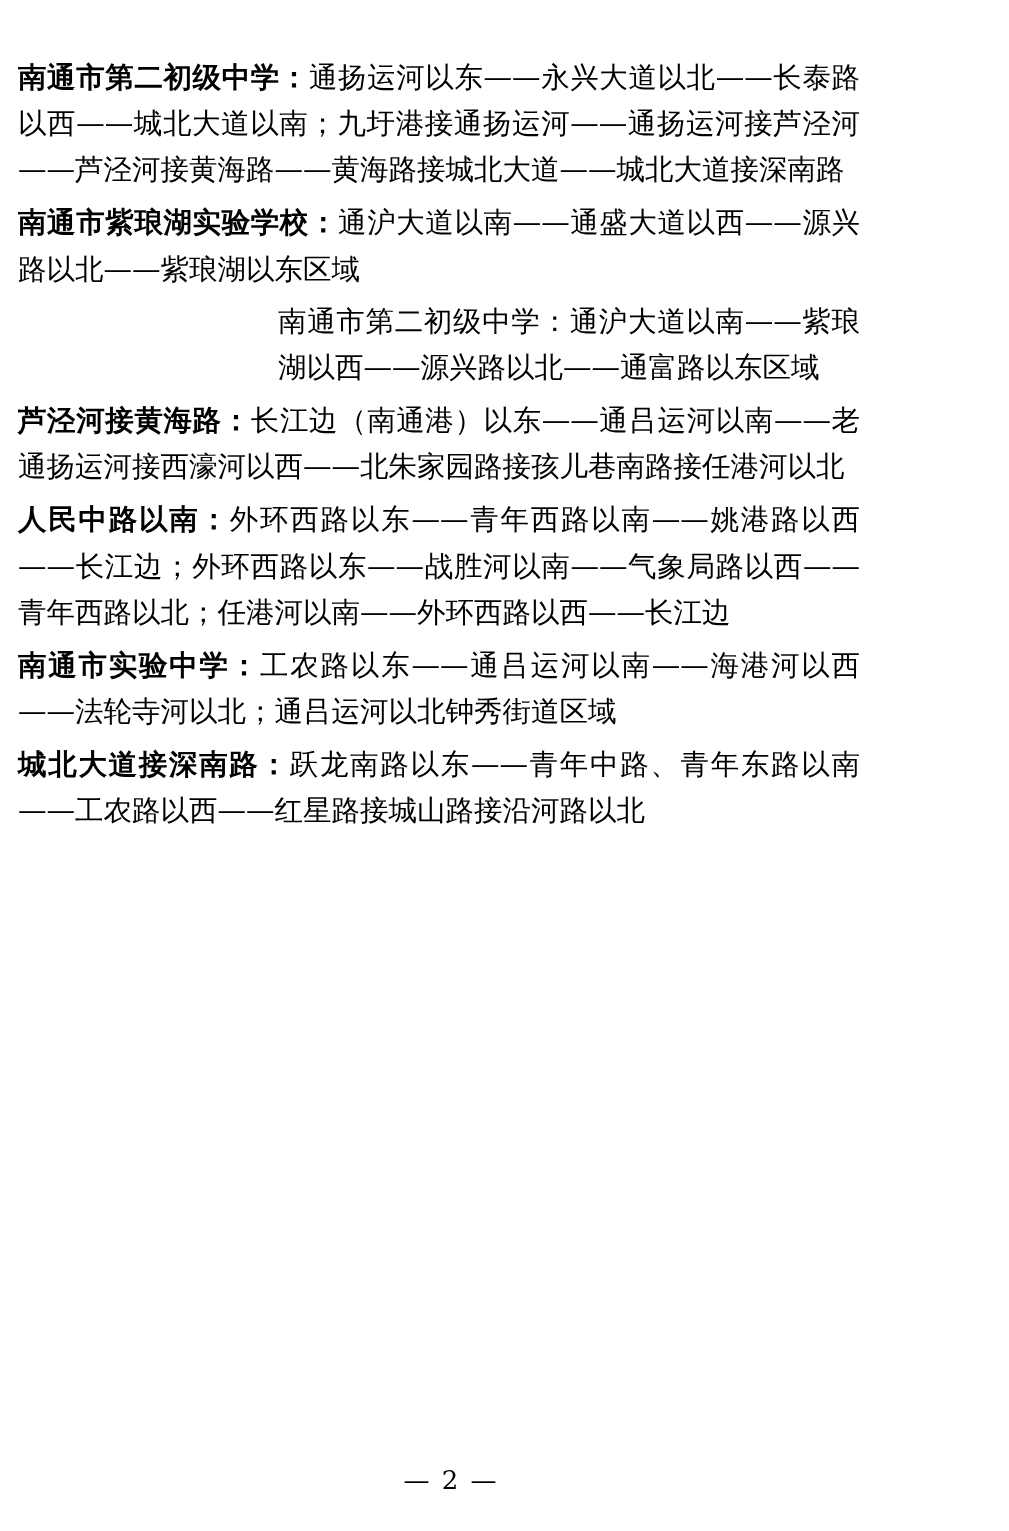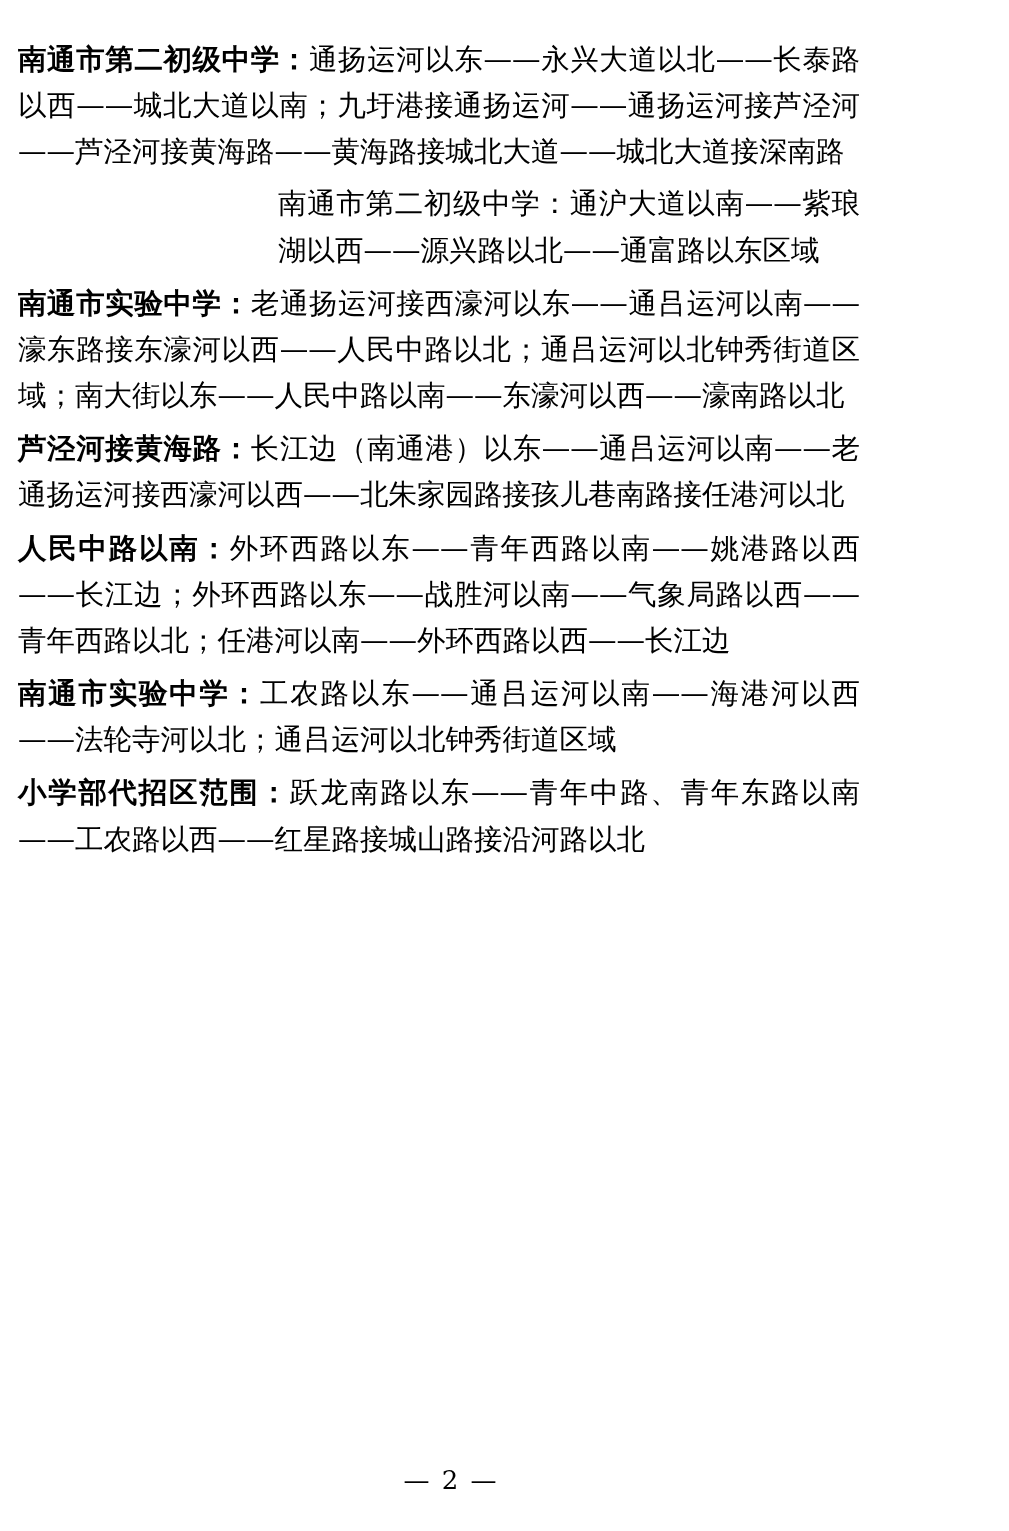--- a/index.html
+++ b/index.html
@@ -12,21 +12,21 @@
     height: 1531px;
     font-family: "DejaVu Serif", "Liberation Serif", serif;
     color: #000000;
     position: relative;
     overflow: hidden;
   }
   .page {
     box-sizing: border-box;
     width: 902px;
     height: 1531px;
-    padding: 36px 42px 0 18px;
+    padding: 54px 42px 0 18px;
     position: relative;
   }
   .entry {
     margin: 0 0 6px 0;
     font-size: 28.5px;
     line-height: 1.62;
     text-align: justify;
     text-justify: inter-ideograph;
     letter-spacing: 0px;
   }
@@ -62,36 +62,36 @@
 </style>
 </head>
 <body>
 
 <div class="page">
 
   <p class="entry">
     <span class="school">南通市第二初级中学：</span><span class="body">通扬运河以东——永兴大道以北——长泰路以西——城北大道以南；九圩港接通扬运河——通扬运河接芦泾河——芦泾河接黄海路——黄海路接城北大道——城北大道接深南路</span>
   </p>
 
+  <p class="entry">
+    <span class="school">南通市紫琅湖实验学校：</span><span class="body">通沪大道以南——通盛大道以西——源兴路以北——紫琅湖以东区域</span>
+  </p>
   <p class="sub">南通市第二初级中学：通沪大道以南——紫琅湖以西——源兴路以北——通富路以东区域</p>
 
-  <p class="entry">
-    <span class="school">南通市实验中学：</span><span class="body">老通扬运河接西濠河以东——通吕运河以南——濠东路接东濠河以西——人民中路以北；通吕运河以北钟秀街道区域；南大街以东——人民中路以南——东濠河以西——濠南路以北</span>
-  </p>
 
   <p class="entry">
     <span class="school">芦泾河接黄海路：</span><span class="body">长江边（南通港）以东——通吕运河以南——老通扬运河接西濠河以西——北朱家园路接孩儿巷南路接任港河以北</span>
   </p>
 
   <p class="entry">
     <span class="school">人民中路以南：</span><span class="body">外环西路以东——青年西路以南——姚港路以西——长江边；外环西路以东——战胜河以南——气象局路以西——青年西路以北；任港河以南——外环西路以西——长江边</span>
   </p>
 
   <p class="entry">
     <span class="school">南通市实验中学：</span><span class="body">工农路以东——通吕运河以南——海港河以西——法轮寺河以北；通吕运河以北钟秀街道区域</span>
   </p>
 
   <p class="entry">
-    <span class="school">小学部代招区范围：</span><span class="body">跃龙南路以东——青年中路、青年东路以南——工农路以西——红星路接城山路接沿河路以北</span>
+    <span class="school">城北大道接深南路：</span><span class="body">跃龙南路以东——青年中路、青年东路以南——工农路以西——红星路接城山路接沿河路以北</span>
   </p>
 
   <div class="footer">— 2 —</div>
 </div>
 
 </body></html>

